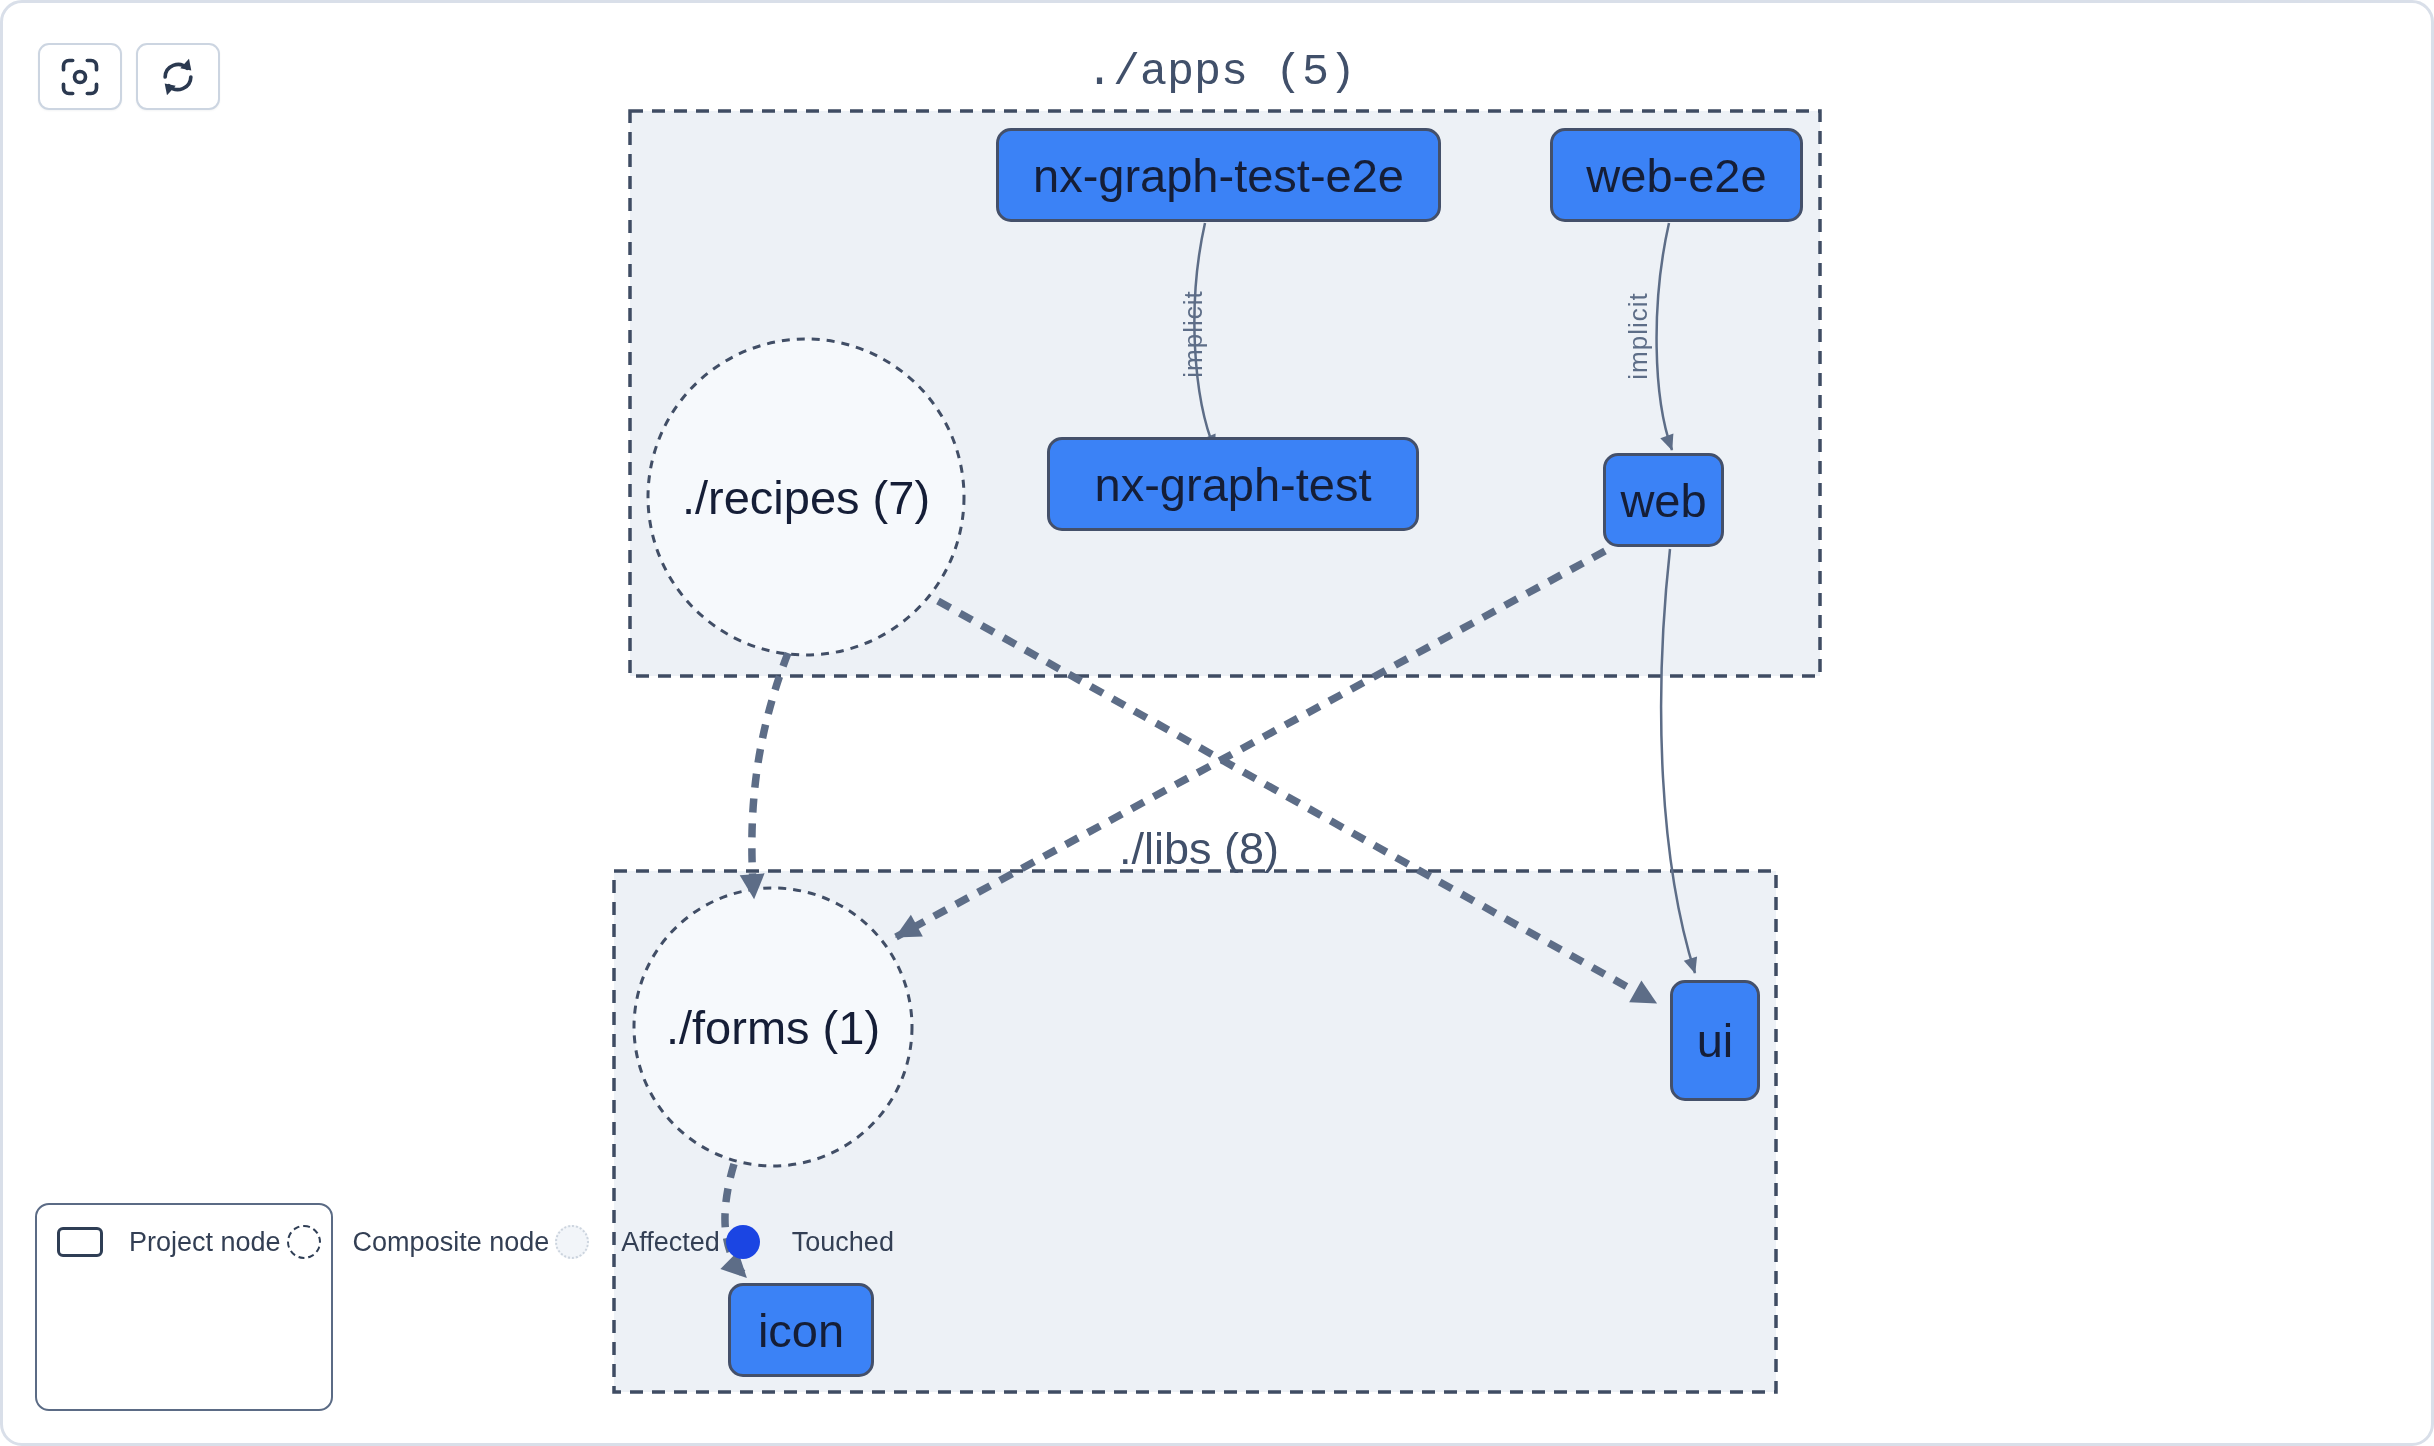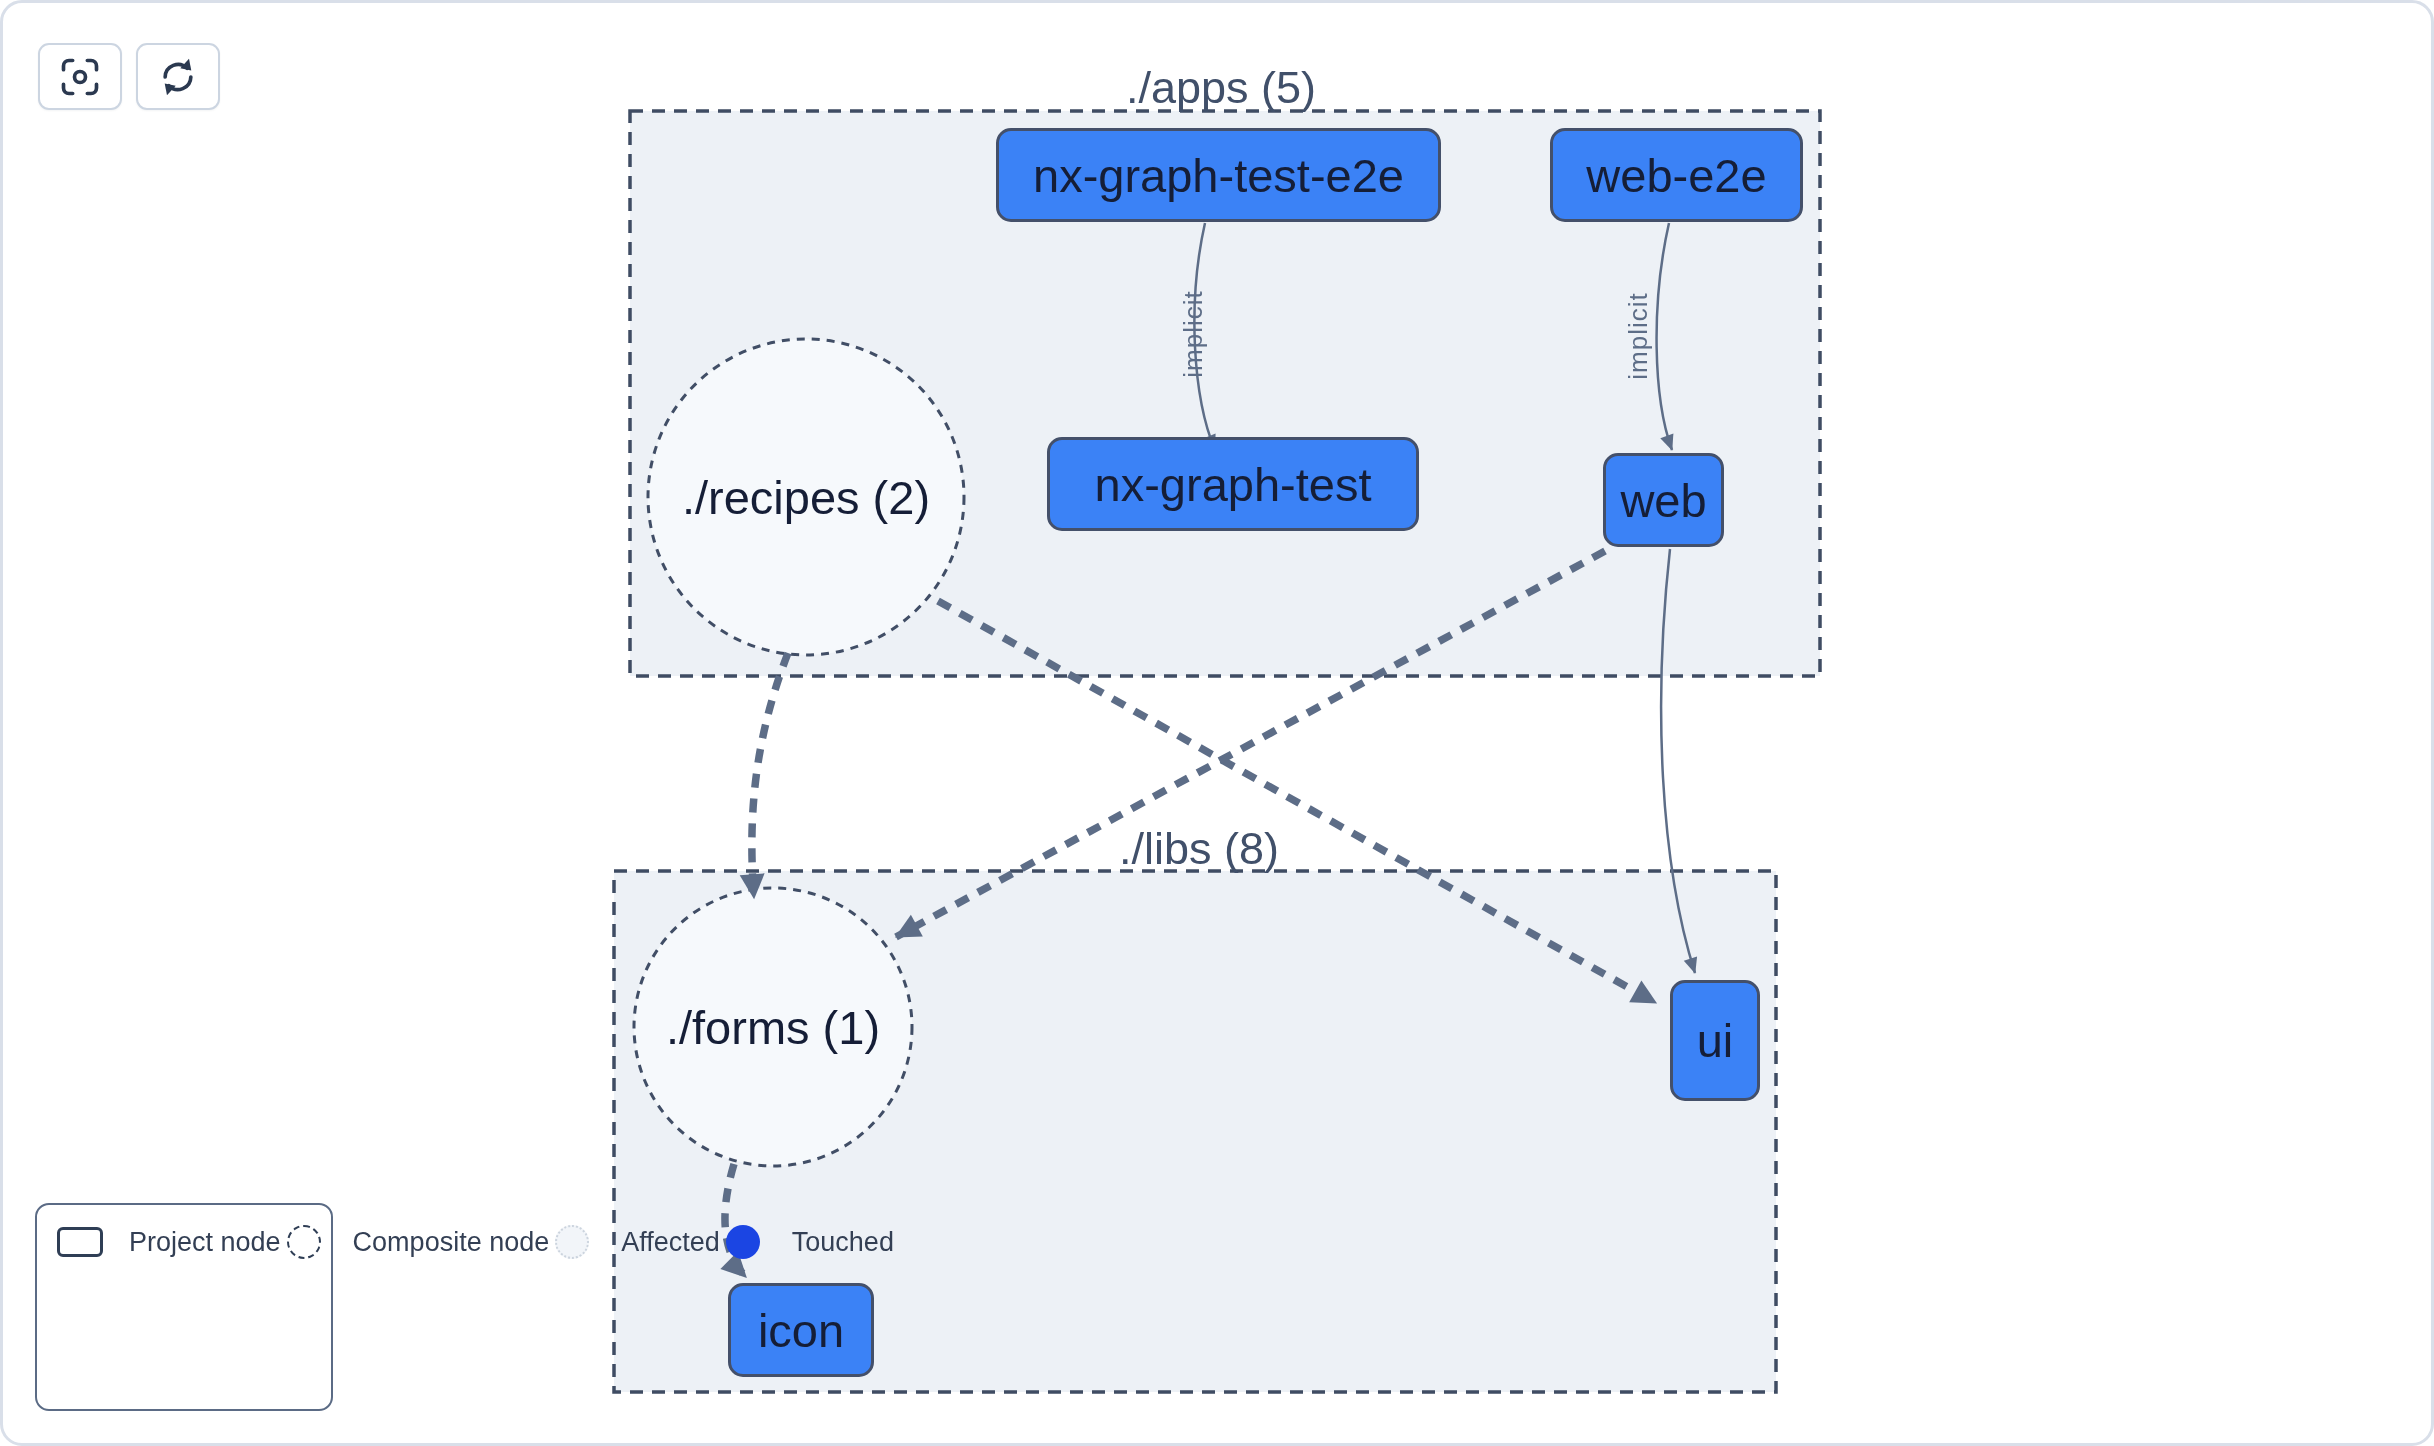--- a/index.html
+++ b/index.html
@@ -26,21 +26,21 @@
     position:absolute;transform:translate(-50%,-50%);
     font-size:47px;color:#151e37;white-space:nowrap;pointer-events:none;
   }
   #label-recipes{left:803px;top:494px;}
   #label-forms{left:770px;top:1024px;}
   
   .group-label{
     position:absolute;transform:translateX(-50%);
     font-size:45px;color:#41506a;white-space:nowrap;
   }
-  #label-apps{left:1218px;top:59px;}
+  #label-apps{left:1218px;top:44px;font-family:Liberation Mono, monospace;}
   #label-libs{left:1196px;top:820px;}
   
   .edge-label{
     position:absolute;transform:translate(-50%,-50%) rotate(-90deg);
     font-size:26px;color:#5d6d87;letter-spacing:1px;white-space:nowrap;
   }
   #edge-label-implicit-1{left:1190px;top:331px;}
   #edge-label-implicit-2{left:1635px;top:333px;}
   
   .toolbar{position:absolute;left:35px;top:40px;display:flex;gap:14px;}
@@ -114,21 +114,21 @@
   <div class="node" id="node-web">
     <span>web</span>
   </div>
   <div class="node" id="node-ui">
     <span>ui</span>
   </div>
   <div class="node" id="node-icon">
     <span>icon</span>
   </div>
 
-  <div class="circle-label" id="label-recipes">./recipes (2)</div>
+  <div class="circle-label" id="label-recipes">./recipes (7)</div>
   <div class="circle-label" id="label-forms">./forms (1)</div>
 
   <div class="toolbar">
     <div class="tool-btn" title="">
       <svg width="44" height="44" viewBox="0 0 48 48">
         <g fill="none" stroke="#2b3950" stroke-width="4" stroke-linecap="round">
           <path d="M16,6 H12 A6,6 0 0 0 6,12 V16"></path>
           <path d="M32,6 H36 A6,6 0 0 1 42,12 V16"></path>
           <path d="M42,32 V36 A6,6 0 0 1 36,42 H32"></path>
           <path d="M6,32 V36 A6,6 0 0 0 12,42 H16"></path>

